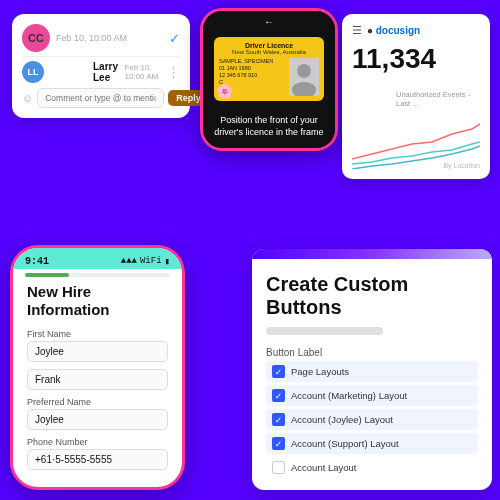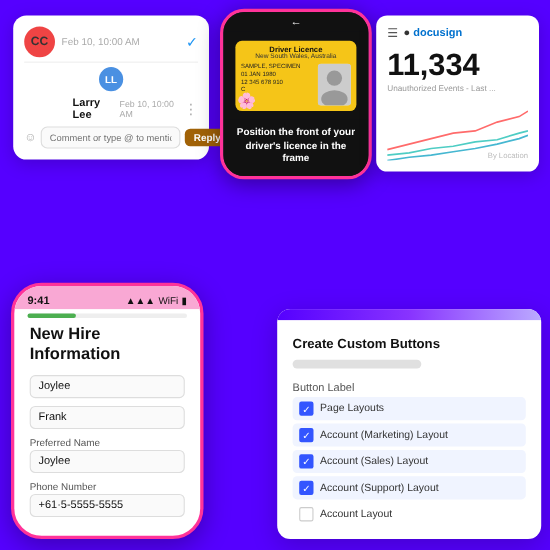--- a/index.html
+++ b/index.html
@@ -25,38 +25,38 @@
     }
     .comment-header {
       display: flex;
       align-items: center;
       gap: 6px;
       margin-bottom: 4px;
     }
     .avatar-circle {
       width: 28px; height: 28px;
       border-radius: 50%;
-      background: #ef4444;
+      background: #ec4899;
       display: flex; align-items: center; justify-content: center;
       font-size: 11px; font-weight: 700; color: #333; flex-shrink: 0;
     }
     .comment-name-block { flex: 1; }
     .comment-name {
       font-size: 11px; font-weight: 700; color: #111;
     }
     .comment-date {
       font-size: 9px; color: #aaa;
     }
     .check-icon { color: #2196F3; font-size: 13px; }
     .comment-text-main {
       font-size: 9.5px; color: #555; margin-bottom: 6px;
     }
     .divider { border: none; border-top: 1px solid #eee; margin: 4px 0; }
     .larry-row {
-      display: flex; align-items: center; gap: 5px; margin-bottom: 5px; flex-direction: column;
+      display: flex; align-items: center; gap: 5px; margin-bottom: 5px;
     }
     .larry-avatar {
       width: 22px; height: 22px; border-radius: 50%;
       background: #4a90e2; display: flex; align-items: center;
       justify-content: center; font-size: 9px; font-weight: 700; color: #fff; flex-shrink: 0;
     }
     .larry-content { flex: 1; }
     .larry-name-row {
       display: flex; align-items: center; gap: 4px; justify-content: space-between; padding-left: 44px;
     }
@@ -133,21 +133,21 @@
     .license-flower {
       position: absolute; bottom: 2px; left: 2px;
       font-size: 14px;
     }
     .phone-caption {
       background: #111;
       padding: 6px 8px 10px;
       text-align: center;
     }
     .phone-caption-text {
-      color: #fff; font-size: 9px; font-weight: 700; line-height: 1.3;
+      color: #fff; font-size: 9px; font-weight: 400; line-height: 1.3;
     }
 
     
     .docusign-card {
       position: absolute;
       top: 14px;
       right: 10px;
       width: 148px;
       background: #fff;
       border-radius: 10px;
@@ -157,24 +157,24 @@
     }
     .docusign-header {
       display: flex; align-items: center; gap: 5px; margin-bottom: 6px;
     }
     .hamburger-icon { font-size: 11px; color: #555; }
     .docusign-logo {
       font-size: 10px; color: #333; font-weight: 300;
     }
     .docusign-logo strong { color: #0071ce; font-weight: 700; }
     .docusign-number {
-      font-size: 28px; font-weight: 700; color: #111; margin-bottom: 1px;
+      font-size: 28px; font-weight: 700; color: #111; margin-bottom: 15px;
     }
     .docusign-label {
-      font-size: 7.5px; color: #999; margin-bottom: 6px;
+      font-size: 7.5px; color: #999; margin-bottom: 6px; margin-left: 44px;
     }
     .chart-area {
       width: 100%; height: 55px; position: relative;
     }
     .chart-lines-label {
       font-size: 7px; color: #bbb; position: absolute; bottom: 0; right: 0;
     }
     
     .chart-svg { width: 100%; height: 100%; }
 
@@ -185,23 +185,23 @@
       left: 10px;
       width: 175px;
       background: #fff;
       border-radius: 28px;
       border: 3px solid #ff3399;
       box-shadow: 0 6px 24px rgba(0,0,0,0.3);
       overflow: hidden;
       padding-bottom: 10px;
     }
     .phone-notch-bar {
-      background: #f9a8d4;
+      background: #5eead4;
       padding: 8px 12px 2px;
-      display: flex; align-items: flex-start; justify-content: space-between;
+      display: flex; align-items: center; justify-content: space-between; font-family: Liberation Mono, monospace;
     }
     .phone-time { font-size: 10px; font-weight: 700; color: #111; }
     .phone-status-icons { font-size: 9px; color: #111; display: flex; gap: 3px; }
     .progress-bar-container {
       padding: 0 12px; margin-bottom: 6px; margin-top: 4px;
     }
     .progress-bar-bg {
       height: 4px; background: #eee; border-radius: 2px; width: 100%;
     }
     .progress-bar-fill {
@@ -232,21 +232,21 @@
       border-radius: 12px;
       box-shadow: 0 6px 24px rgba(0,0,0,0.2);
       overflow: hidden;
     }
     .card-top-bar {
       height: 10px;
       background: linear-gradient(90deg, #5500ff 0%, #8833ff 50%, #bbaaff 100%);
     }
     .card-body { padding: 14px 14px 12px; }
     .card-title {
-      font-size: 12px; font-weight: 800; color: #111; margin-bottom: 8px;
+      font-size: 20px; font-weight: 800; color: #111; margin-bottom: 8px;
     }
     .gray-bar {
       height: 8px; background: #e0e0e0; border-radius: 4px;
       margin-bottom: 12px;
     }
     .gray-bar.short { width: 55%; }
     .field-label {
       font-size: 10px; color: #555; margin-bottom: 3px; font-weight: 500;
     }
     .field-input {
@@ -357,20 +357,21 @@
       <span>▮</span>
     </div>
   </div>
   <div class="progress-bar-container">
     <div class="progress-bar-bg">
       <div class="progress-bar-fill" style="width:30%"></div>
     </div>
   </div>
   <div class="phone-content">
     <div class="phone-title">New Hire Information</div>
+    <div class="form-label">First Name</div>
     <input class="form-input" value="Joylee" readonly="" style="">
     <input class="form-input" value="Frank" readonly="" style="">
     <div class="form-label">Preferred Name</div>
     <input class="form-input" value="Joylee" readonly="" style="">
     <div class="form-label">Phone Number</div>
     <input class="form-input" value="+61·5-5555-5555" readonly="" style="">
   </div>
 </div>
 
 <div class="custom-buttons-card">
@@ -383,21 +384,21 @@
       <div class="checkbox-item checked">
         <div class="checkbox-icon blue">✓</div>
         <span>Page Layouts</span>
       </div>
       <div class="checkbox-item checked">
         <div class="checkbox-icon blue">✓</div>
         <span>Account (Marketing) Layout</span>
       </div>
       <div class="checkbox-item checked">
         <div class="checkbox-icon blue">✓</div>
-        <span>Account (Sales) Layout</span>
+        <span>Account (Joylee) Layout</span>
       </div>
       <div class="checkbox-item checked">
         <div class="checkbox-icon blue">✓</div>
         <span>Account (Support) Layout</span>
       </div>
       <div class="checkbox-item">
         <div class="checkbox-icon unchecked">✓</div>
         <span>Account Layout</span>
       </div>
     </div>

